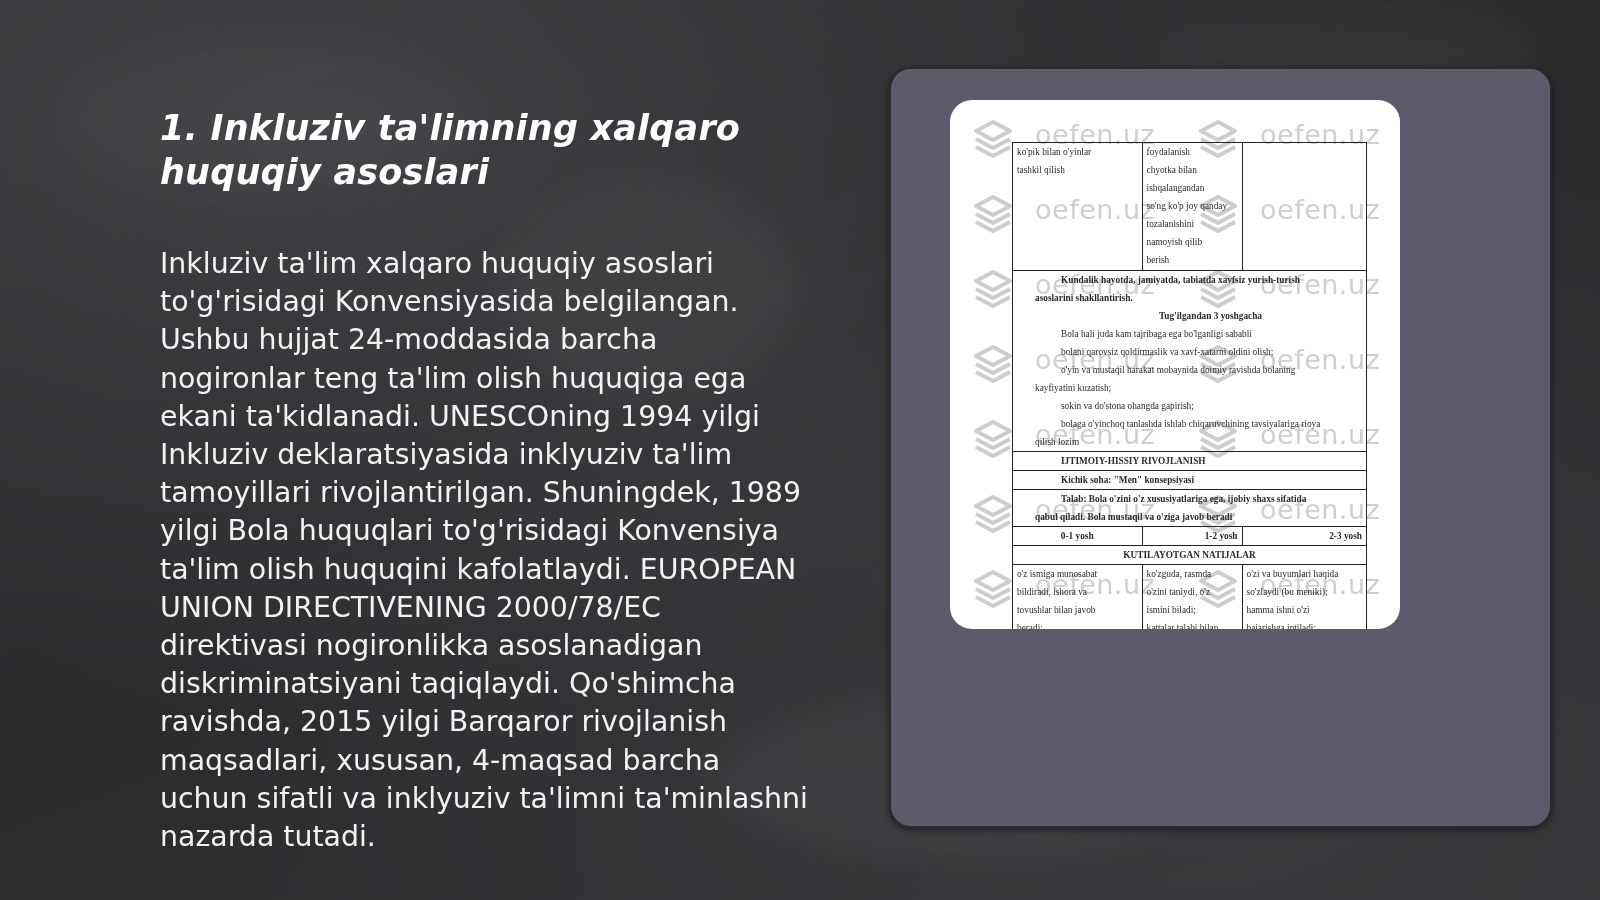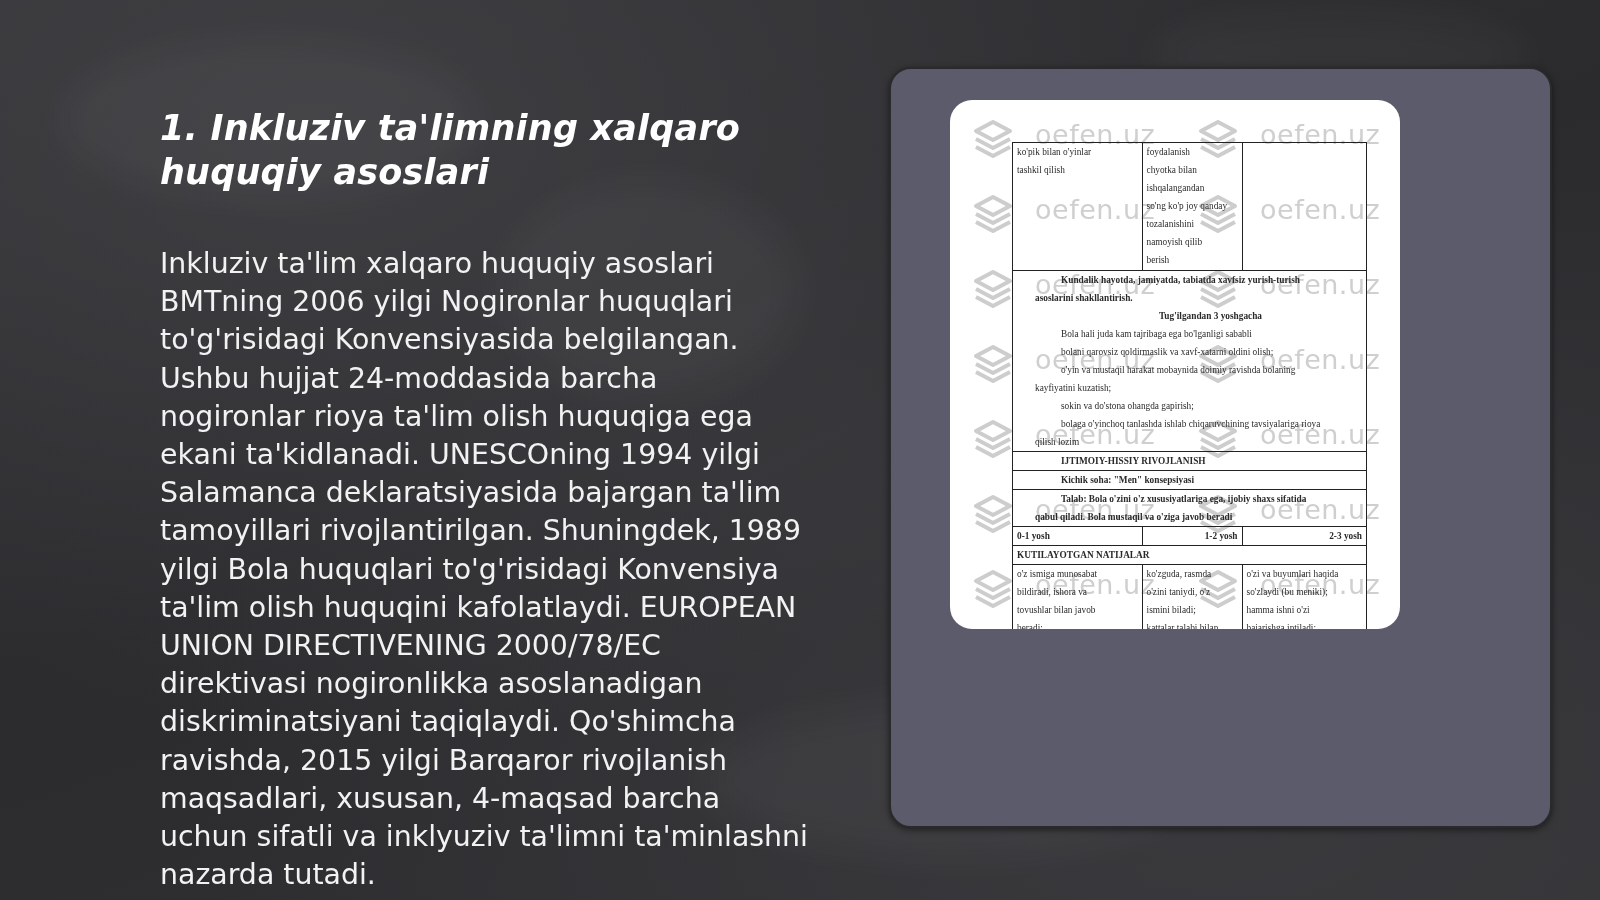--- a/index.html
+++ b/index.html
@@ -41,44 +41,43 @@
   .wm-icon { position: absolute; width: 46px; height: 46px; }
 
   .doc-table {
     position: absolute; left: 62px; top: 42px; width: 355px;
     border-collapse: collapse; font-family: "Liberation Serif", serif;
     font-size: 9.3px; color: #2a2a2a; line-height: 18px;
   }
   .doc-table td { border: 1.3px solid #222; vertical-align: top; padding: 0 4px; }
   .doc-table .bold { font-weight: bold; }
   .indent { padding-left: 48px !important; }
-  .center { text-align: left; }
+  .center { text-align: center; }
   .right { text-align: right; }
   .pageno { position: absolute; left: 230px; top: 584px; font-family: "Liberation Serif", serif; font-size: 14px; color: #333; }
 </style>
 </head>
 <body>
 
 <div class="chalkboard">
   <div class="smudge" style="left:60px;top:40px;width:420px;height:160px;"></div>
   <div class="smudge" style="left:500px;top:180px;width:300px;height:220px;"></div>
   <div class="smudge" style="left:1150px;top:10px;width:380px;height:90px;"></div>
   <div class="smudge" style="left:700px;top:700px;width:500px;height:160px;"></div>
 </div>
 
 <div class="title">1. Inkluziv ta'limning xalqaro huquqiy asoslari</div>
 
 <div class="body-text">
   <div>Inkluziv ta'lim xalqaro huquqiy asoslari</div>
-  <div>BMTning 2006 yilgi Nogironlar huquqlari</div>
   <div>to'g'risidagi Konvensiyasida belgilangan.</div>
   <div>Ushbu hujjat 24-moddasida barcha</div>
-  <div>nogironlar rioya ta'lim olish huquqiga ega</div>
+  <div>nogironlar teng ta'lim olish huquqiga ega</div>
   <div>ekani ta'kidlanadi. UNESCOning 1994 yilgi</div>
-  <div>Salamanca deklaratsiyasida bajargan ta'lim</div>
+  <div>Inkluziv deklaratsiyasida inklyuziv ta'lim</div>
   <div>tamoyillari rivojlantirilgan. Shuningdek, 1989</div>
   <div>yilgi Bola huquqlari to'g'risidagi Konvensiya</div>
   <div>ta'lim olish huquqini kafolatlaydi. EUROPEAN</div>
   <div>UNION DIRECTIVENING 2000/78/EC</div>
   <div>direktivasi nogironlikka asoslanadigan</div>
   <div>diskriminatsiyani taqiqlaydi. Qo'shimcha</div>
   <div>ravishda, 2015 yilgi Barqaror rivojlanish</div>
   <div>maqsadlari, xususan, 4-maqsad barcha</div>
   <div>uchun sifatli va inklyuziv ta'limni ta'minlashni</div>
   <div>nazarda tutadi.</div>

